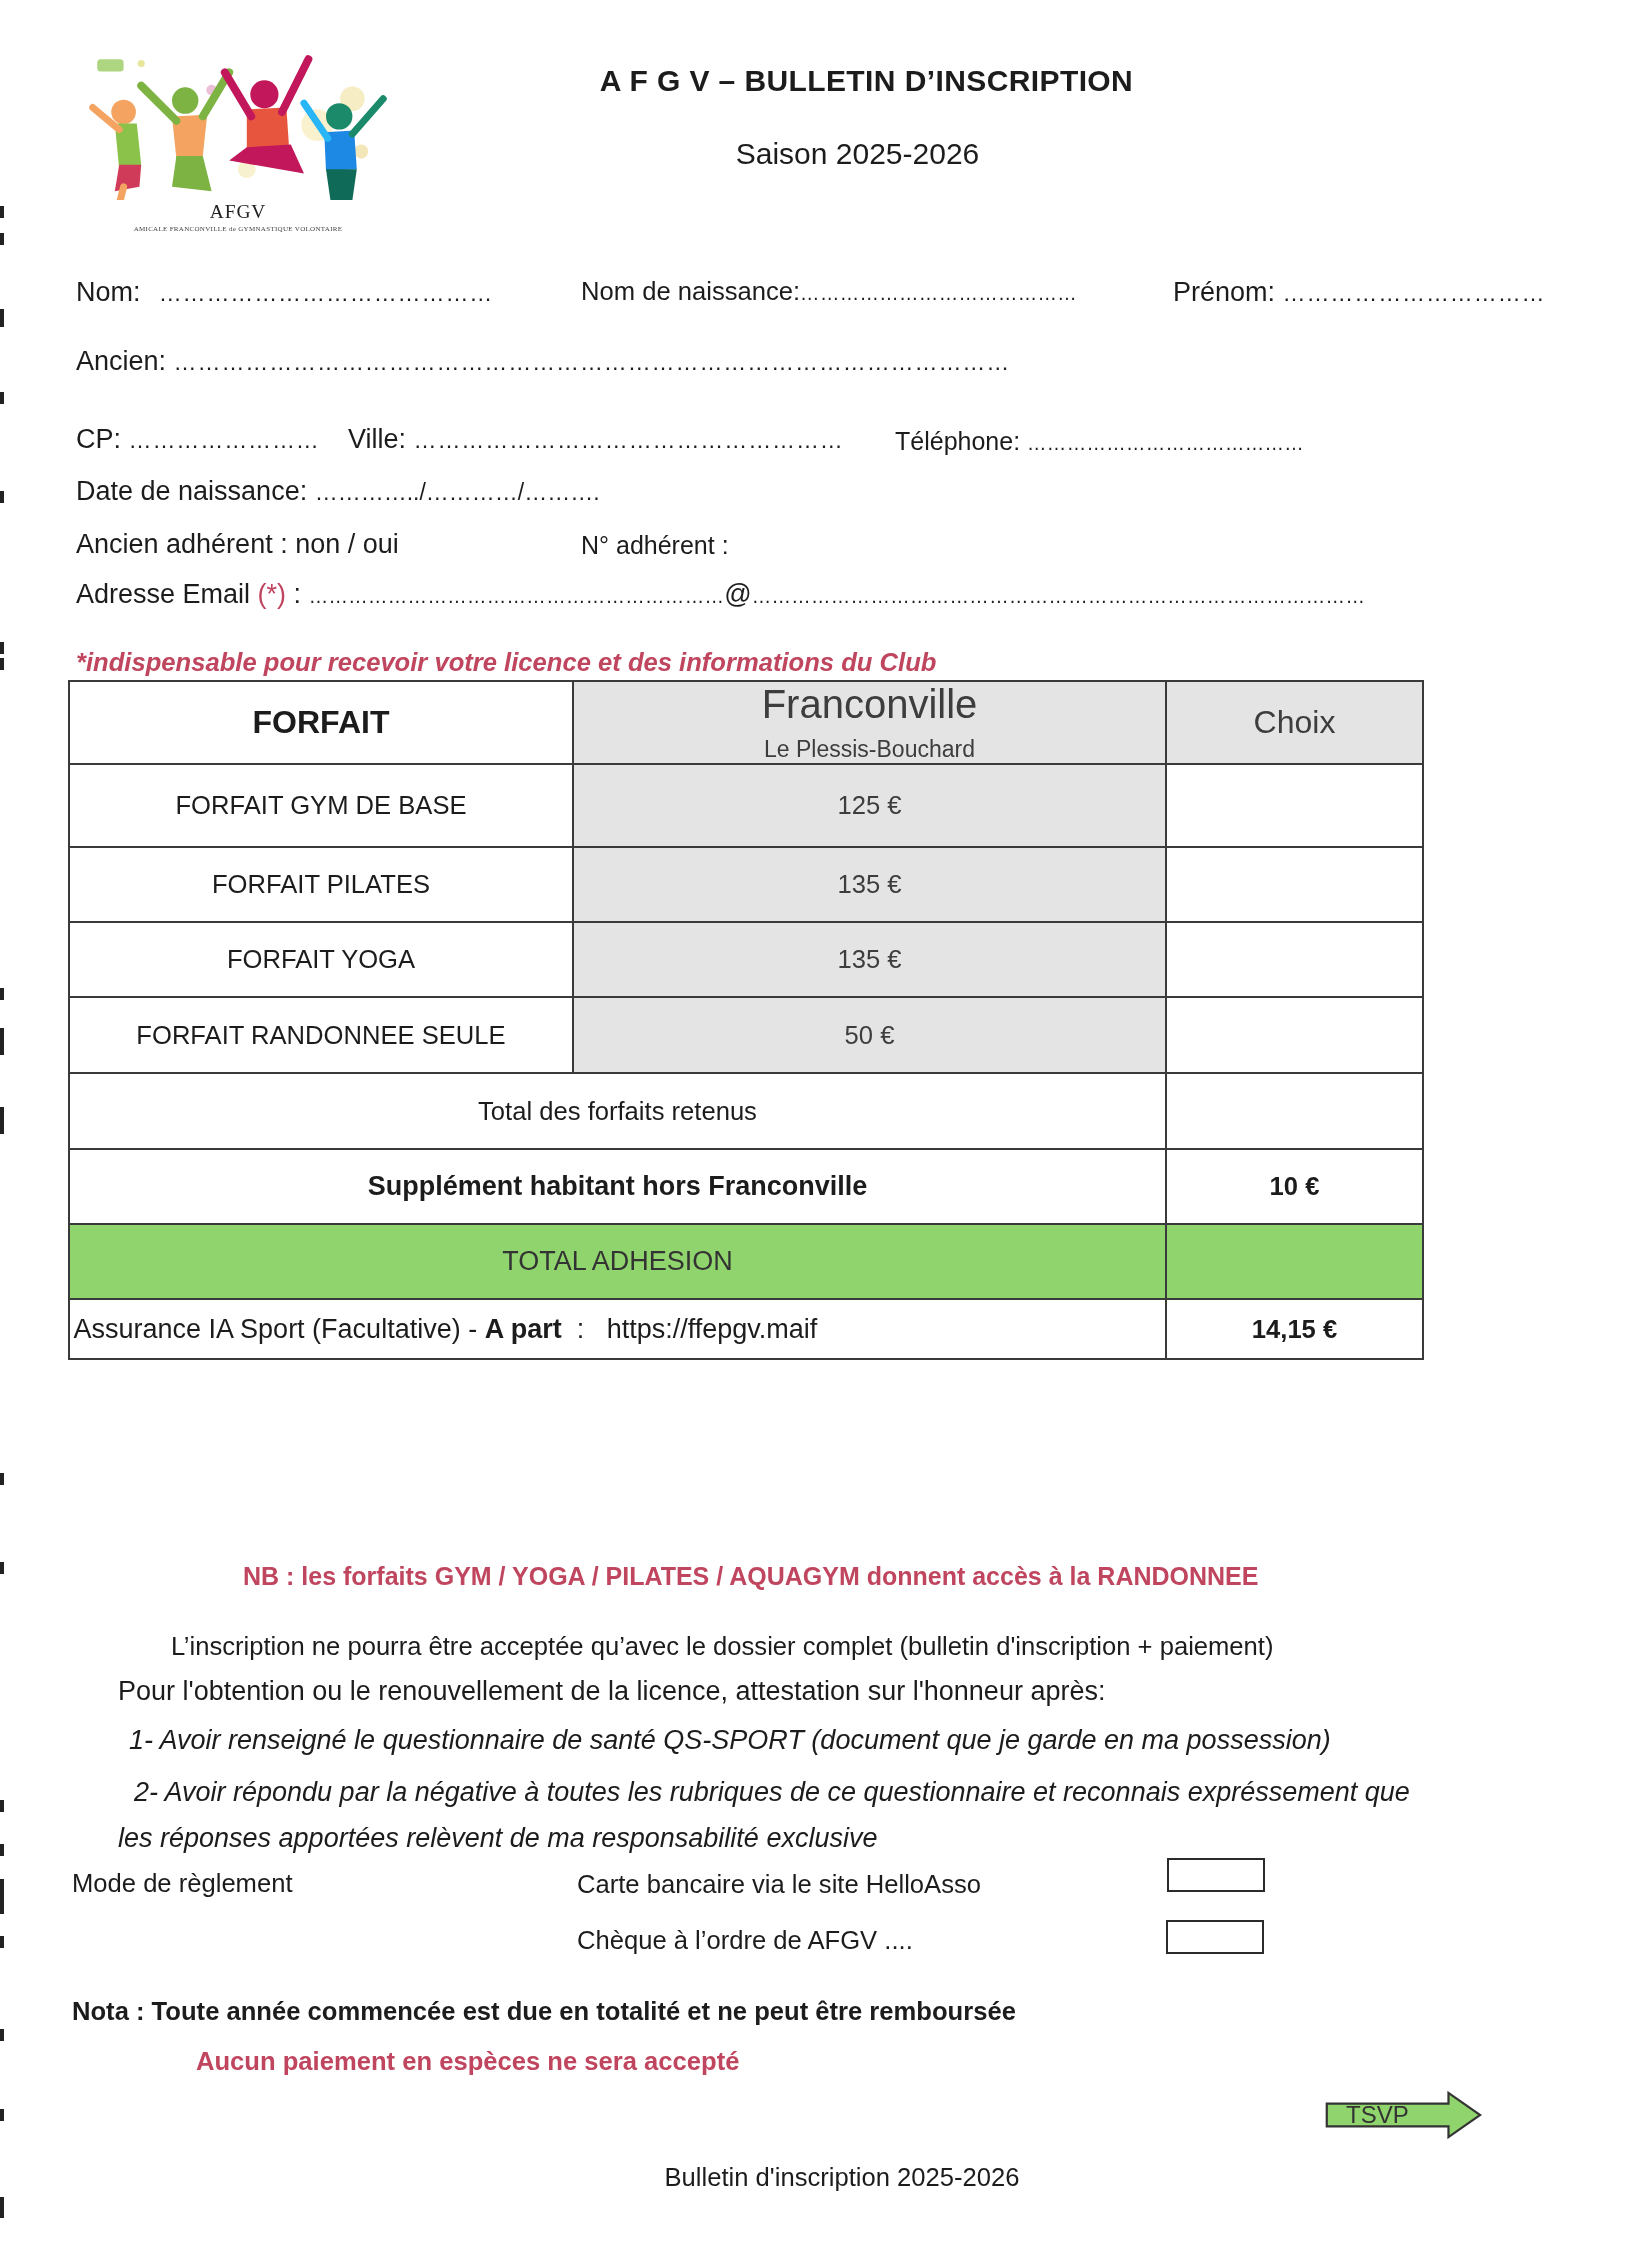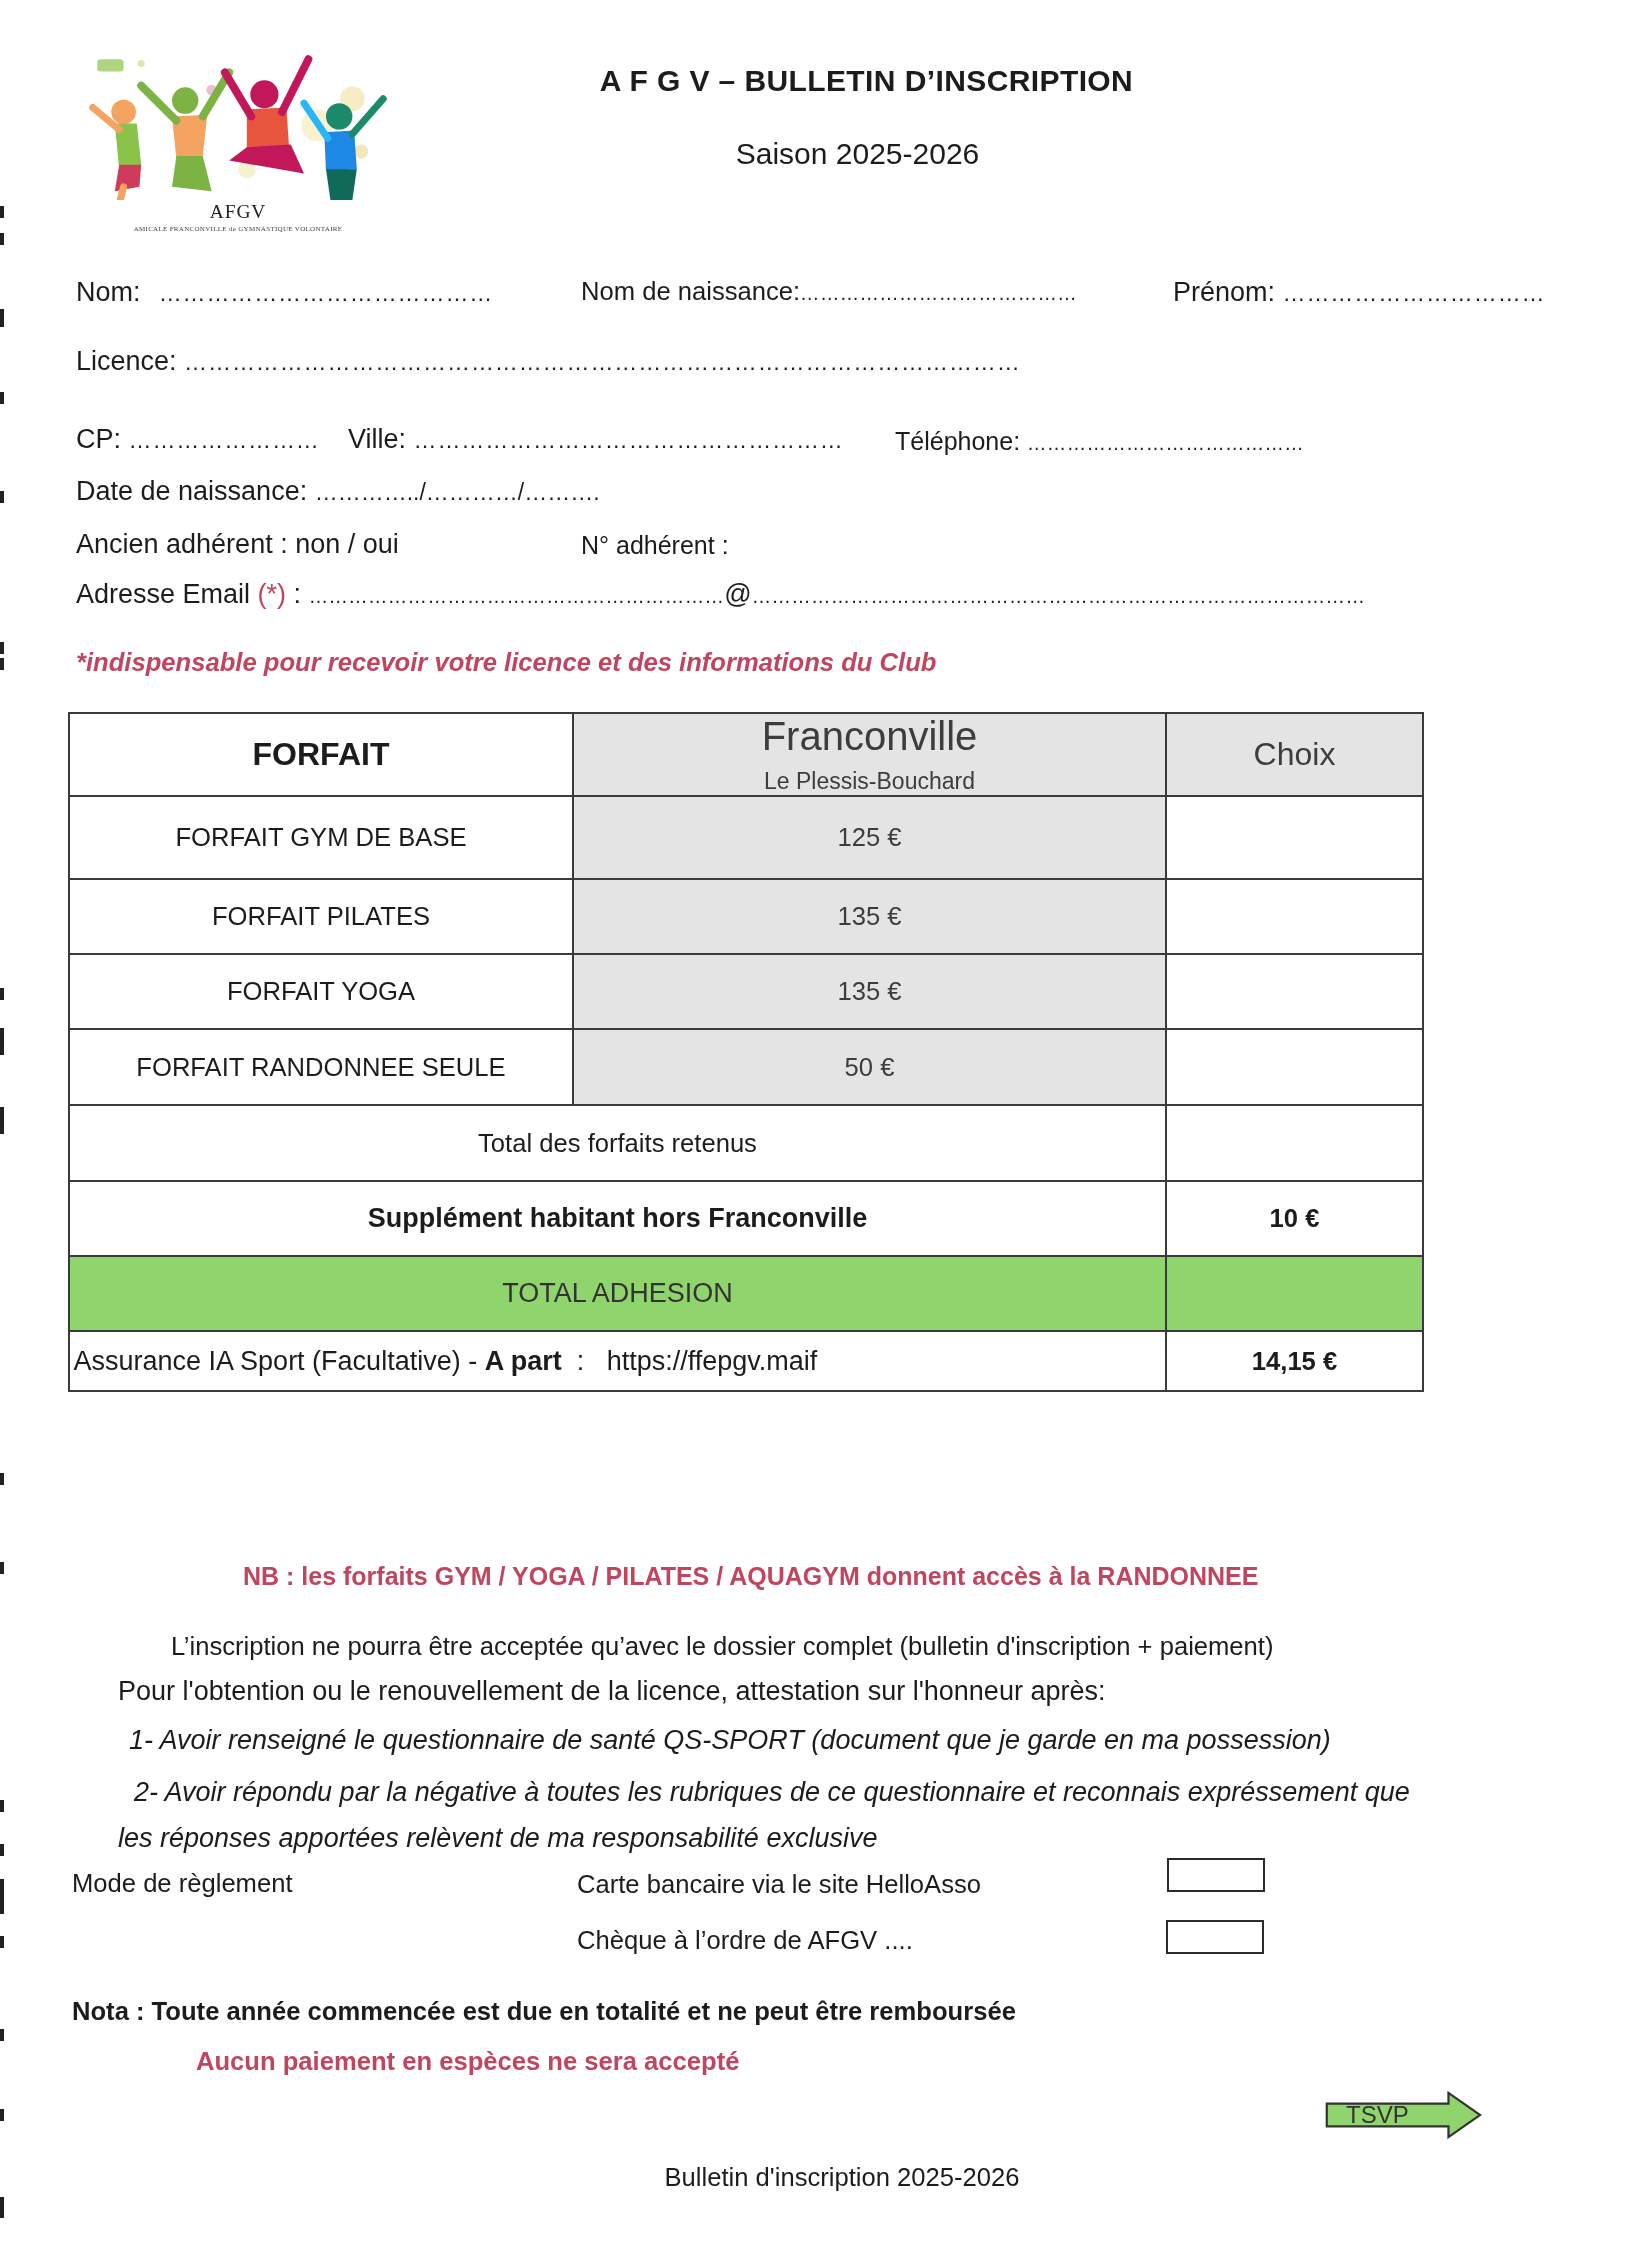--- a/index.html
+++ b/index.html
@@ -25,21 +25,21 @@
       font-size: 30px; }
 
     .field { font-size: 27px; white-space: nowrap; }
     .dots { letter-spacing: 0.9px; }
     .small-dots { font-size: 19.4px; letter-spacing: 0.4px; }
 
     .note-red { font-size: 25.6px; font-style: italic; font-weight: bold; }
 
     
     table.forfait {
-      position: absolute; left: 68px; top: 712px; width: 1110px;
+      position: absolute; left: 68px; top: 680px; width: 1110px;
       border-collapse: collapse; table-layout: fixed; padding-left: 20px;
     }
     table.forfait td {
       border: 2.6px solid #3a3a3a; text-align: center; vertical-align: middle;
       font-size: 25.6px; padding: 0;
     }
     .col1 { width: 504px; }
     .col2 { width: 593px; }
     .col3 { width: 257px; }
     .shade { background: #e4e4e4; color: #3d3d3d; }
@@ -131,21 +131,21 @@
 </div>
 <div class="abs field" style="left:581px;top:277px;font-size:25.6px">
   <span>Nom de naissance:</span><span class="small-dots">……………………………………</span>
 </div>
 <div class="abs field" style="left:1173px;top:277px">
   <span>Prénom:</span>
   <span class="dots" style="font-size:23px">……………………………</span>
 </div>
 
 <div class="abs field" style="left:76px;top:346px">
-  <span>Licence:</span>
+  <span>Ancien:</span>
   <span class="dots" style="font-size:23px">……………………………………………………………………………………………</span>
 </div>
 
 <div class="abs field" style="left:76px;top:424px">
   <span>CP:</span>
   <span class="dots" style="font-size:23px">……………………</span>
 </div>
 <div class="abs field" style="left:348px;top:424px">
   <span>Ville:</span>
   <span class="dots" style="font-size:23px">………………………………………………</span>

